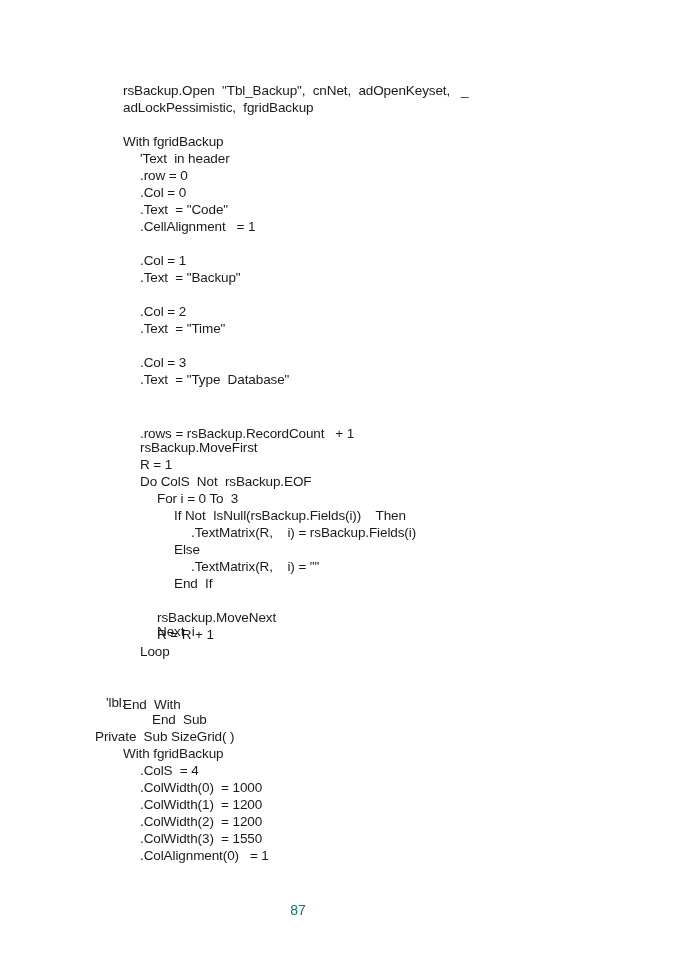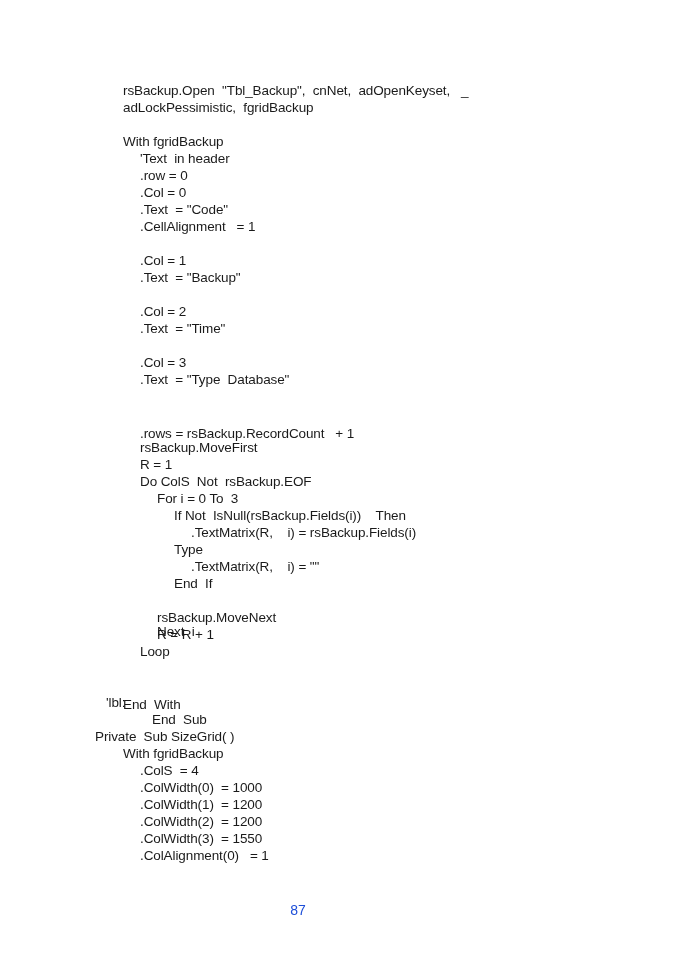--- a/index.html
+++ b/index.html
@@ -29,21 +29,21 @@
       height: 17px;
       letter-spacing: -0.1px;
     }
     .page-number {
       position: absolute;
       left: 0;
       width: 596px;
       top: 902px;
       text-align: center;
       font-size: 14px;
-      color: #1d4ed8;
+      color: #0f766e;
     }
   </style>
 </head>
 <body>
 
 <div class="code" id="code">
     <div class="line" style="left: 123px; top: 0px;">rsBackup.Open  "Tbl_Backup",  cnNet,  adOpenKeyset,   _</div>
     <div class="line" style="left: 123px; top: 17px;">adLockPessimistic,  fgridBackup</div>
     <div class="line" style="left: 123px; top: 51px;">With fgridBackup</div>
     <div class="line" style="left: 140px; top: 68px;">'Text  in header</div>
@@ -57,21 +57,21 @@
     <div class="line" style="left: 140px; top: 238px;">.Text  = "Time"</div>
     <div class="line" style="left: 140px; top: 272px;">.Col = 3</div>
     <div class="line" style="left: 140px; top: 289px;">.Text  = "Type  Database"</div>
     <div class="line" style="left: 140px; top: 323px; margin-top: 20px;">.rows = rsBackup.RecordCount   + 1</div>
     <div class="line" style="left: 140px; top: 357px;">rsBackup.MoveFirst</div>
     <div class="line" style="left: 140px; top: 374px;">R = 1</div>
     <div class="line" style="left: 140px; top: 391px;">Do ColS  Not  rsBackup.EOF</div>
     <div class="line" style="left: 157px; top: 408px;">For i = 0 To  3</div>
     <div class="line" style="left: 174px; top: 425px;">If Not  IsNull(rsBackup.Fields(i))    Then</div>
     <div class="line" style="left: 191px; top: 442px;">.TextMatrix(R,    i) = rsBackup.Fields(i)</div>
-    <div class="line" style="left: 174px; top: 459px;">Type</div>
+    <div class="line" style="left: 174px; top: 459px;">Else</div>
     <div class="line" style="left: 191px; top: 476px;">.TextMatrix(R,    i) = ""</div>
     <div class="line" style="left: 174px; top: 493px;">End  If</div>
     <div class="line" style="left: 157px; top: 510px; margin-top: 31px;">Next  i</div>
     <div class="line" style="left: 157px; top: 527px;">rsBackup.MoveNext</div>
     <div class="line" style="left: 157px; top: 544px;">R = R + 1</div>
     <div class="line" style="left: 140px; top: 561px;">Loop</div>
     <div class="line" style="left: 123px; top: 614px;">End  With</div>
     <div class="line" style="left: 106px; top: 612px;">'lbl:</div>
     <div class="line" style="left: 106px; top: 629px; margin-left: 46px;">End  Sub</div>
     <div class="line" style="left: 95px; top: 646px;">Private  Sub SizeGrid( )</div>

